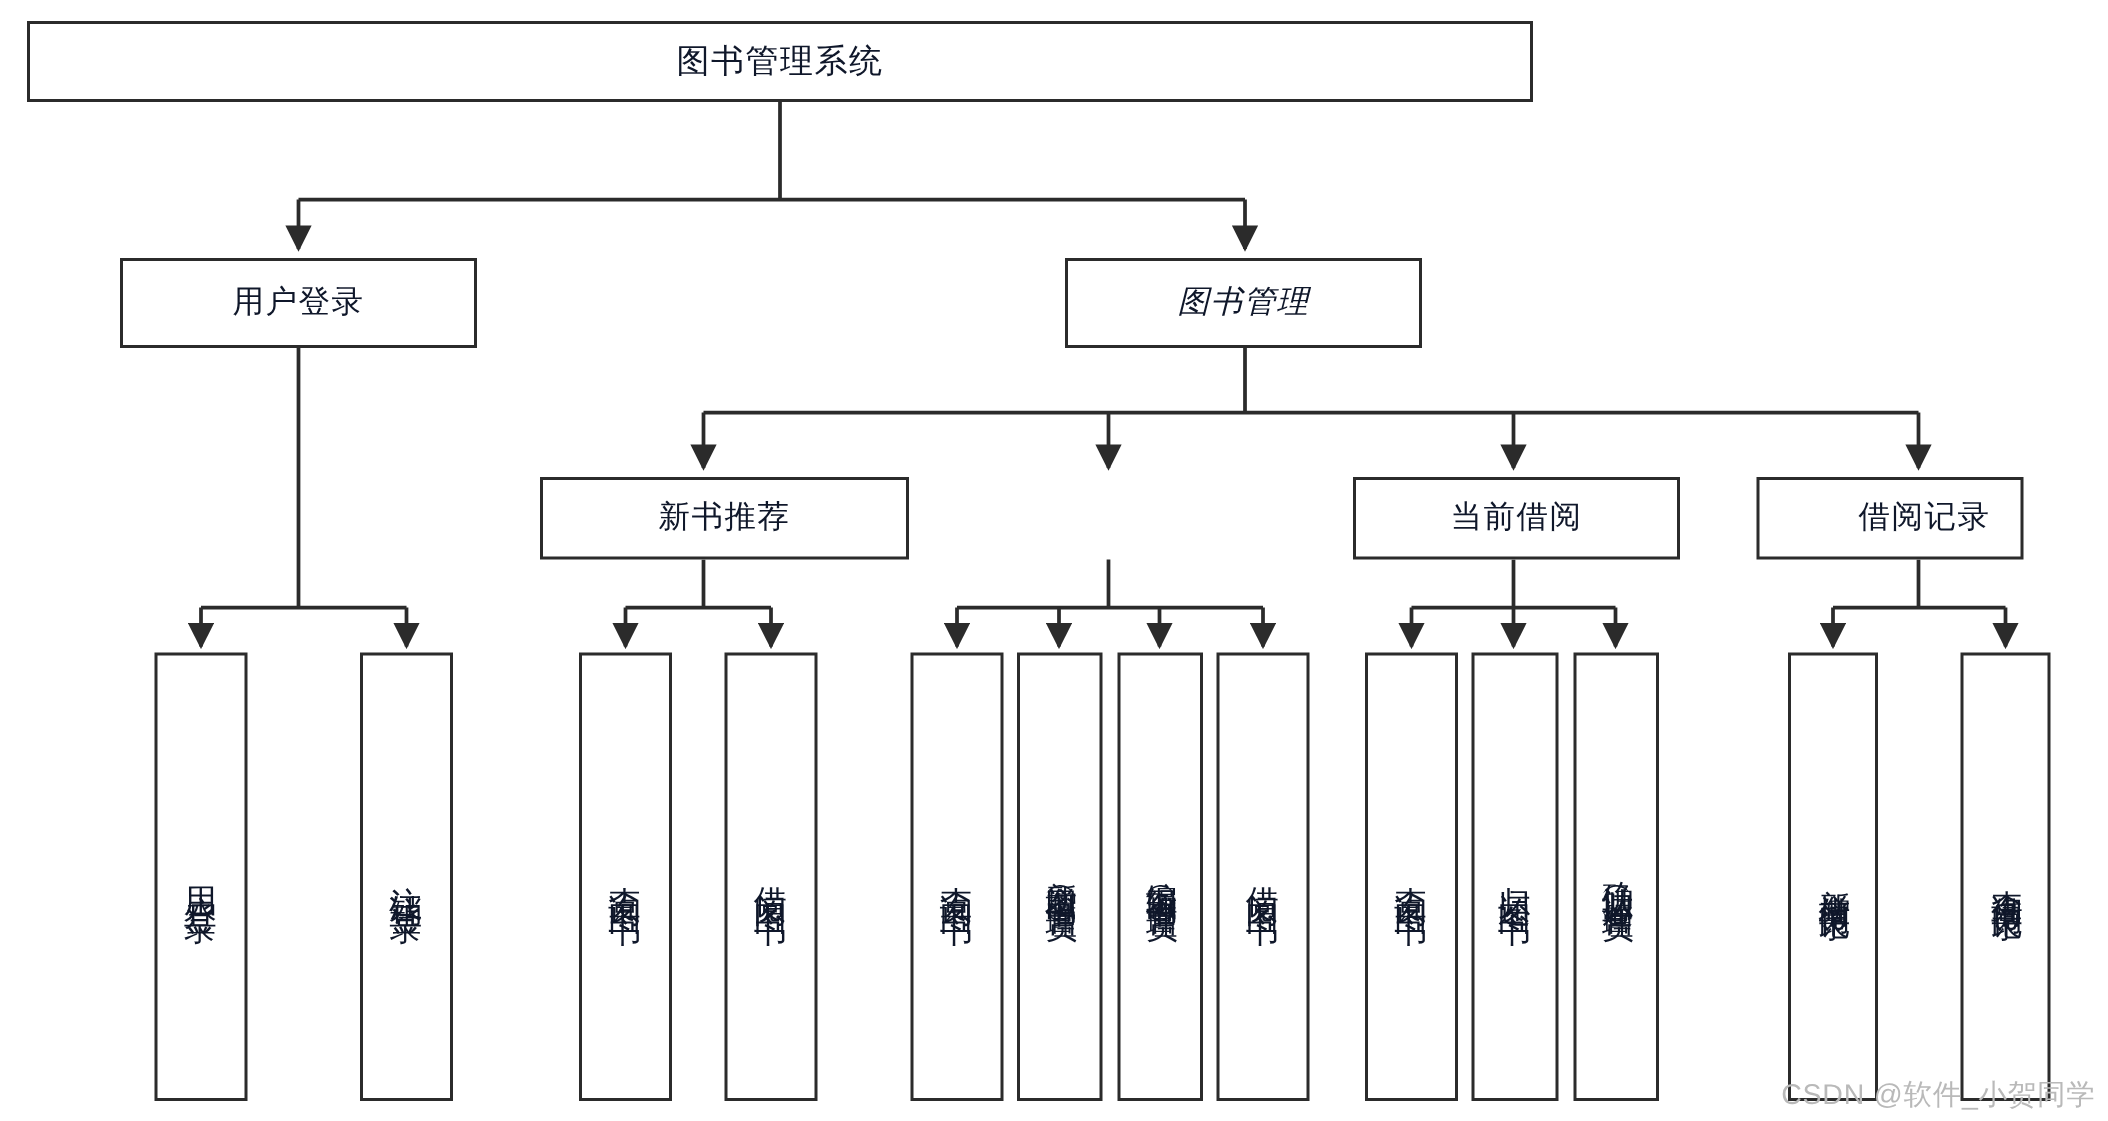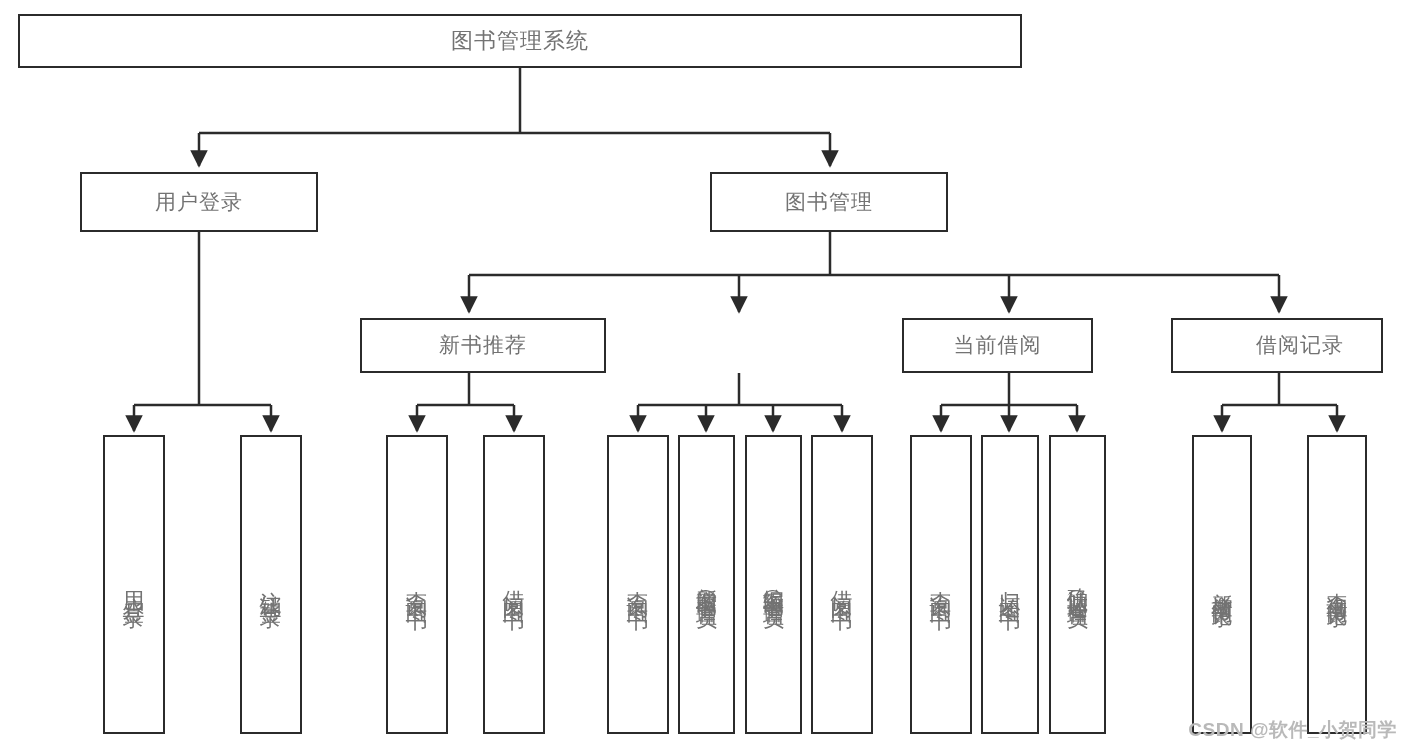--- a/index.html
+++ b/index.html
@@ -26,21 +26,21 @@
     pointer-events: none;
   }
   .node {
     position: absolute;
     box-sizing: border-box;
     border: 2px solid #2b2b2b;
     background: #ffffff;
     display: flex;
     align-items: center;
     justify-content: center;
-    color: #737373;
+    color: #0f172a;
   }
   .node .label {
     display: block;
     text-align: center;
     line-height: 1.18;
   }
   
   .node.h .label {
     font-size: 21px;
     letter-spacing: 1px;
@@ -67,21 +67,20 @@
     letter-spacing: 3px;
   }
   .watermark {
     position: absolute;
     right: 8px;
     bottom: 4px;
     font-size: 19px;
     color: #b9b9b9;
     white-space: nowrap;
     letter-spacing: 0.5px;
-    font-weight: bold;
   }
 </style>
 </head>
 <body>
 
 <div id="canvas">
 
   <svg class="wires" viewBox="0 0 1405 747" xmlns="http://www.w3.org/2000/svg">
     <defs>
       <marker id="arrow" viewBox="0 0 10 10" refX="9" refY="5" markerWidth="7" markerHeight="7" orient="auto-start-reverse">
@@ -132,31 +131,31 @@
     </g>
   </svg>
 
   <div class="node h root" style="left:18px; top:14px; width:1004px; height:54px;">
     <span class="label">图书管理系统</span>
   </div>
 
   <div class="node h" style="left:80px; top:172px; width:238px; height:60px;">
     <span class="label">用户登录</span>
   </div>
-  <div class="node h" style="left:710px; top:172px; width:238px; height:60px;">
+  <div class="node h" style="left:710px; top:172px; width:238px; height:60px;font-style:italic;">
     <span class="label">图书管理</span>
   </div>
 
   <div class="node h" style="left:360px; top:318px; width:246px; height:55px;">
     <span class="label">新书推荐</span>
   </div>
-  <div class="node h" style="left:902px; top:318px; width:191px; height:55px;">
+  <div class="node h" style="left:902px; top:318px; width:218px; height:55px;">
     <span class="label">当前借阅</span>
   </div>
-  <div class="node h" style="left:1171px; top:318px; width:212px; height:55px;padding-left:46px;">
+  <div class="node h" style="left:1171px; top:318px; width:178px; height:55px;padding-left:46px;">
     <span class="label">借阅记录</span>
   </div>
 
   <div class="node v" style="left:103px; top:435px; width:62px; height:299px;">
     <span class="label">用户登录</span>
   </div>
   <div class="node v" style="left:240px; top:435px; width:62px; height:299px;">
     <span class="label">注销登录</span>
   </div>
 

